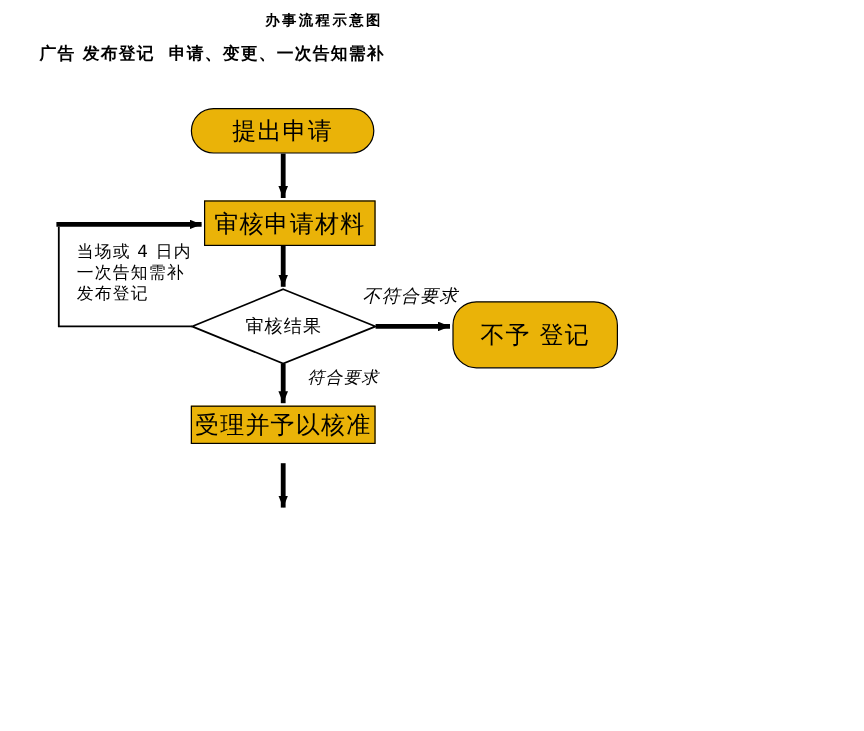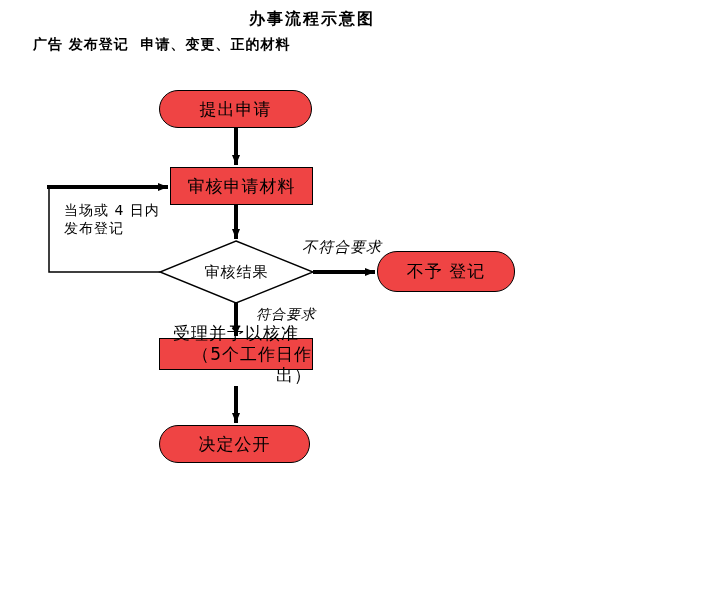--- a/index.html
+++ b/index.html
@@ -9,51 +9,50 @@
     height: 609px;
     background: #ffffff;
     font-family: "DejaVu Sans", sans-serif;
     color: #000000;
     overflow: hidden;
   }
   .abs { position: absolute; }
   .page-title {
     top: 9px; left: 0; width: 540px;
     text-align: center;
-    font-size: 16px;
+    font-size: 12px;
     font-weight: bold;
     letter-spacing: 2px;
-    padding-left: 42px;
   }
   .page-subtitle {
     top: 36px; left: 33px;
     font-size: 14px;
     font-weight: bold;
     letter-spacing: 1px;
     white-space: pre;
   }
   .node {
     box-sizing: border-box;
-    background: #ef4444;
+    background: #eab308;
     border: 1.5px solid #000000;
     display: flex;
     align-items: center;
     justify-content: center;
-    font-size: 17px;
+    font-size: 20px;
     letter-spacing: 1px;
-    text-align: right;
+    text-align: left;
     z-index: 2;
   }
   .terminator { border-radius: 20px; }
   .node-start   { left: 159px; top: 90px;  width: 153px; height: 38px; }
   .node-review  { left: 170px; top: 167px; width: 143px; height: 38px; }
   .node-approve { left: 159px; top: 338px; width: 154px; height: 32px;
                   flex-direction: column; line-height: 21px; }
   .node-publish { left: 159px; top: 425px; width: 151px; height: 38px; }
-  .node-reject  { left: 377px; top: 251px; width: 138px; height: 41px; }
+  .node-reject  { left: 377px; top: 251px; width: 138px; height: 56px; }
   .decision-label {
     left: 160px; top: 241px; width: 153px; height: 62px;
     display: flex; align-items: center; justify-content: center;
     font-size: 15px; letter-spacing: 1px;
     z-index: 3;
   }
   .edge-label { font-size: 15px; letter-spacing: 1px; z-index: 3; font-style: italic; }
   .label-not-meet { left: 302px; top: 238px; }
   .label-meet     { left: 256px; top: 306px; font-size: 14px; }
   .label-supplement {
@@ -64,21 +63,21 @@
   svg.connectors {
     position: absolute; left: 0; top: 0; z-index: 1;
   }
 </style>
 </head>
 <body>
 
 <div class="canvas">
 
   <div class="abs page-title">办事流程示意图</div>
-  <div class="abs page-subtitle">广告 发布登记  申请、变更、正的材料</div>
+  <div class="abs page-subtitle">广告 发布登记  申请、变更、一次告知需补</div>
 
   <svg class="connectors" width="720" height="609" viewBox="0 0 720 609">
     <defs>
       <marker id="arrowhead" viewBox="0 0 10 8" refX="10" refY="4" markerWidth="10" markerHeight="8" orient="auto" markerUnits="userSpaceOnUse">
         <path d="M0,0 L10,4 L0,8 Z" fill="#000000"></path>
       </marker>
     </defs>
 
     <polyline points="160,272 49,272 49,189" fill="none" stroke="#000000" stroke-width="1.5"></polyline>
 
@@ -94,29 +93,28 @@
   </svg>
 
   <div class="abs node terminator node-start">提出申请</div>
 
   <div class="abs node node-review">审核申请材料</div>
 
   <div class="abs decision-label">审核结果</div>
 
   <div class="abs node node-approve">
     <div>受理并予以核准</div>
-    <div>（5个工作日作出）</div>
   </div>
 
-  <div class="abs node terminator node-publish">决定公开</div>
 
   <div class="abs node terminator node-reject">不予 登记</div>
 
   <div class="abs edge-label label-not-meet">不符合要求</div>
 
   <div class="abs edge-label label-meet">符合要求</div>
 
   <div class="abs label-supplement">
     <div>当场或 4 日内</div>
+    <div>一次告知需补</div>
     <div>发布登记</div>
   </div>
 
 </div>
 
 </body></html>

